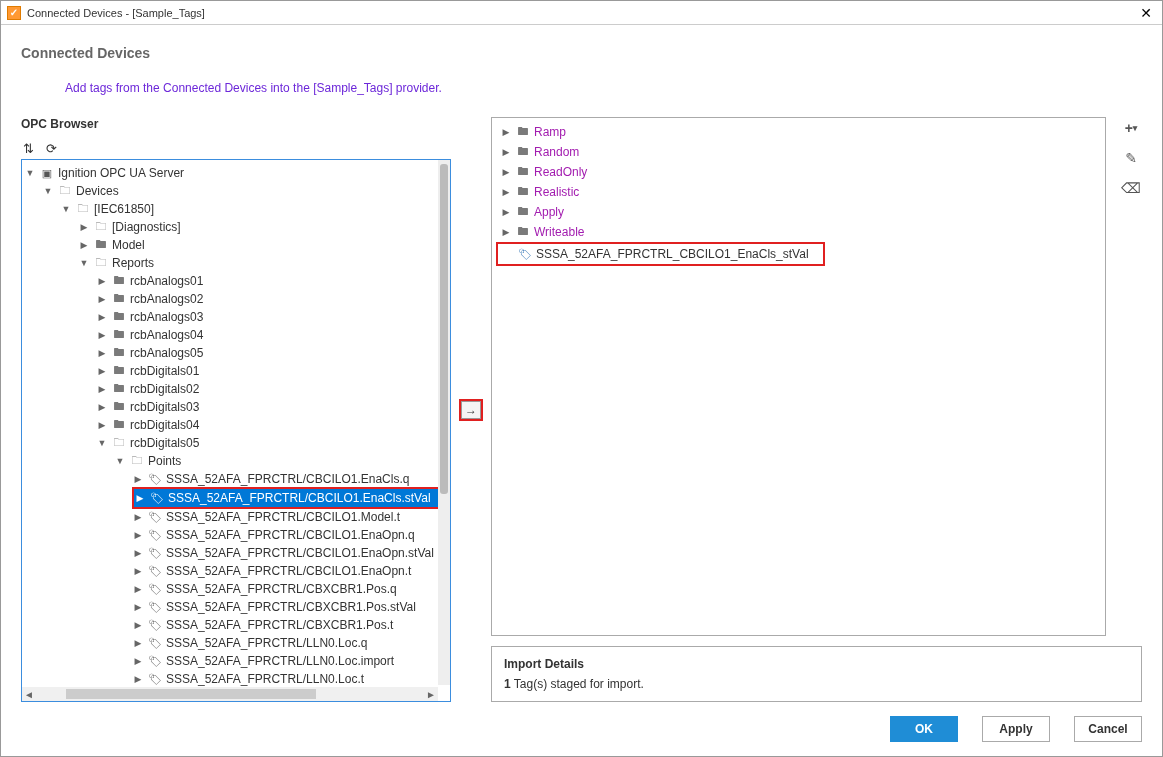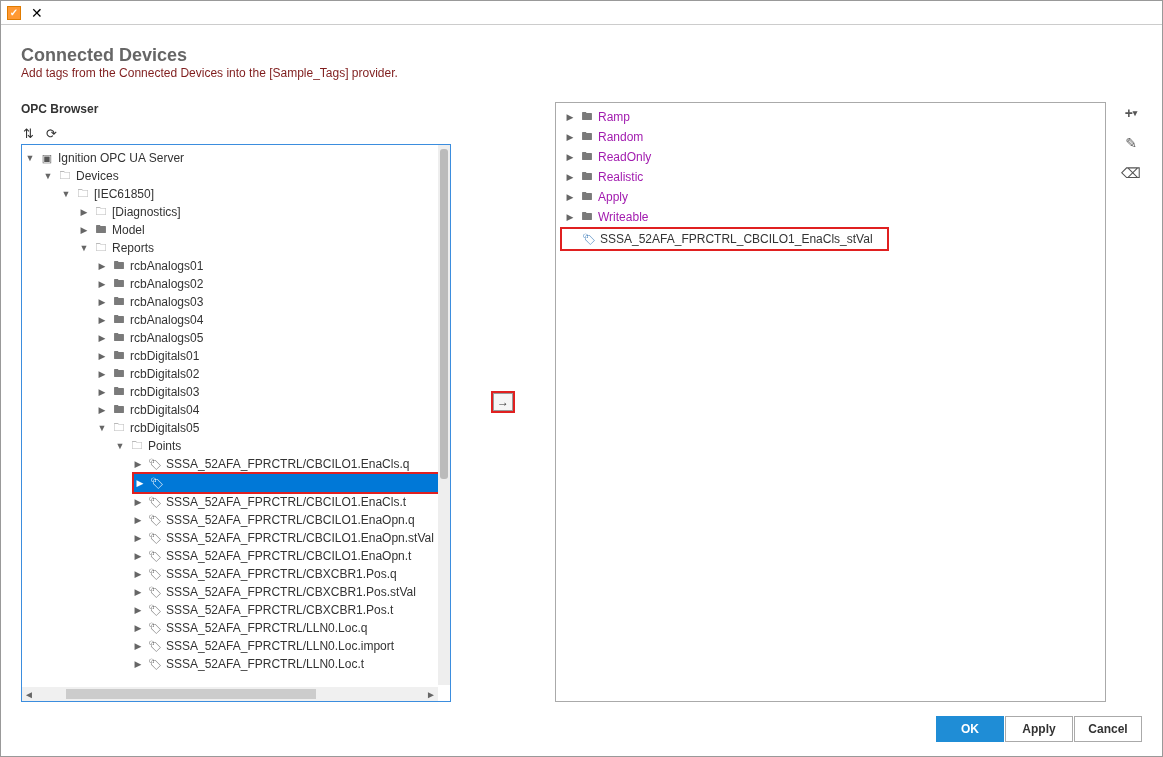--- a/index.html
+++ b/index.html
@@ -4,24 +4,24 @@
 <style>
 * { box-sizing: border-box; margin: 0; padding: 0; font-family: "Segoe UI", Arial, sans-serif; }
 body { background: #fff; width: 1163px; height: 757px; overflow: hidden; font-size: 12px; color: #333; }
 .window { width: 100%; height: 100%; border: 1px solid #999; display: flex; flex-direction: column; }
 .titlebar { height: 24px; display: flex; align-items: center; padding: 0 6px; border-bottom: 1px solid #ccc; }
 .app-icon { width: 14px; height: 14px; background: #ff9933; border: 1px solid #e07b00; margin-right: 6px; display:flex; align-items:center; justify-content:center; color:#fff; font-size:10px; font-weight:bold;}
 .title-text { flex: 1; font-size: 11px; color: #333; }
 .close-x { font-size: 14px; cursor: pointer; color:#000; padding:0 4px; }
 
 .header-area { padding: 20px 20px 10px 20px; }
-.header-title { font-size: 18px; color: #666; font-weight: 600; margin-bottom: 0; }
-.header-sub { font-size: 12px; color: #7f1d1d; }
-
-.main-row { display: flex; flex: 1; padding: 12px 20px 0 20px; min-height: 0; gap: 32px; }
+.header-title { font-size: 14px; color: #666; font-weight: 600; margin-bottom: 20px; }
+.header-sub { font-size: 12px; color: #6d28d9; margin-left: 44px; }
+
+.main-row { display: flex; flex: 1; padding: 12px 20px 0 20px; min-height: 0; }
 .left-col { width: 430px; display: flex; flex-direction: column; min-height:0; }
 .mid-col { width: 40px; display: flex; align-items: center; justify-content: center; }
 .right-col { flex: 1; display: flex; flex-direction: column; min-height:0; gap:10px; }
 .tools-col { width: 30px; display:flex; flex-direction:column; align-items:flex-end; padding-left:6px;}
 
 .panel-label { font-size: 12px; font-weight: bold; margin-bottom: 6px; color:#333; }
 .toolbar-small { height: 22px; display:flex; align-items:center; gap:12px; padding:2px 2px;}
 .toolbar-small span { color:#333; font-size:13px; cursor:pointer;}
 .tree-box { flex:1; border:1px solid #3b8dde; min-height:0; overflow:auto; background:#fff; position:relative; }
 .tree-box.plain { border-color:#aaa; }
@@ -42,38 +42,39 @@
 .node.selected .chev { color:#fff;}
 .sel-hilite { border:2px solid #e02020; margin:-1px 0; }
 .right-tree .node { height:20px;}
 .right-tree .label.muted { color:#a21caf;}
 .right-hilite { border:2px solid #e02020; display:inline-block; padding:0 4px; margin-left:-4px;}
 .mid-btn { width:24px; height:22px; border:2px solid #e02020; display:flex; align-items:center; justify-content:center; background:#f5f5f5; cursor:pointer; }
 .mid-btn-inner { border:1px solid #999; width:20px; height:18px; display:flex; align-items:center; justify-content:center; font-size:12px; color:#333;}
 .import-box { border:1px solid #aaa; padding:10px 12px; }
 .import-title { font-weight:bold; font-size:12px; margin-bottom:6px;}
 .import-line { font-size:12px;}
-.footer { padding: 14px 20px; display:flex; justify-content:flex-end; gap:1px; }
+.footer { padding: 14px 20px; display:flex; justify-content:flex-end; gap:24px; }
 .btn { min-width:68px; height:26px; border:1px solid #aaa; background:#fff; font-size:12px; color:#333; cursor:pointer; font-weight:bold;}
 .btn.primary { background:#1f8dd6; border-color:#1f8dd6; color:#fff; }
 .side-tool { display:flex; align-items:center; justify-content:center; width:22px; height:22px; font-size:14px; color:#555; cursor:pointer; margin-bottom:8px;}
 .side-tool.add { font-weight:bold; }
 .scroll-stub { position:absolute; right:0; top:0; bottom:16px; width:12px; background:#eee;}
 .scroll-stub .thumb{ position:absolute; top:4px; left:2px; right:2px; height:330px; background:#bbb; border-radius:3px;}
 .hscroll { position:absolute; bottom:0; left:0; right:12px; height:14px; background:#f0f0f0; display:flex; align-items:center;}
 .hscroll .arrow{ width:14px; text-align:center; font-size:10px; color:#666;}
 .hscroll .track{ flex:1; height:10px; position:relative;}
 .hscroll .thumb{ position:absolute; left:30px; width:250px; top:0; bottom:0; background:#ccc;}
 </style>
 </head>
 <body>
 
 <div class="window">
   <div class="titlebar">
     <div class="app-icon">✓</div>
+    <div class="title-text">Connected Devices - [Sample_Tags]</div>
     <div class="close-x">✕</div>
   </div>
 
   <div class="header-area">
     <div class="header-title">Connected Devices</div>
     <div class="header-sub">Add tags from the Connected Devices into the [Sample_Tags] provider.</div>
   </div>
 
   <div class="main-row">
 
@@ -210,28 +211,29 @@
                                           <span class="chev">▶</span>
                                           <span class="icon tag">🏷</span>
                                           <span class="label">SSSA_52AFA_FPRCTRL/CBCILO1.EnaCls.q</span>
                                         </div>
                                       </li>
                                       <li>
                                         <div class="sel-hilite">
                                           <div class="node selected">
                                             <span class="chev">▶</span>
                                             <span class="icon tag">🏷</span>
+                                            <span class="label">SSSA_52AFA_FPRCTRL/CBCILO1.EnaCls.stVal</span>
                                           </div>
                                         </div>
                                       </li>
                                       <li>
                                         <div class="node">
                                           <span class="chev">▶</span>
                                           <span class="icon tag">🏷</span>
-                                          <span class="label">SSSA_52AFA_FPRCTRL/CBCILO1.EnaCls.t</span>
+                                          <span class="label">SSSA_52AFA_FPRCTRL/CBCILO1.Model.t</span>
                                         </div>
                                       </li>
                                       <li>
                                         <div class="node">
                                           <span class="chev">▶</span>
                                           <span class="icon tag">🏷</span>
                                           <span class="label">SSSA_52AFA_FPRCTRL/CBCILO1.EnaOpn.q</span>
                                         </div>
                                       </li>
                                       <li>
@@ -386,20 +388,24 @@
               <span style="font-size:9px;">▾</span>
             </div>
           <div class="side-tool">
               <span>✎</span>
             </div>
           <div class="side-tool">
               <span>⌫</span>
             </div>
         </div>
       </div>
+      <div class="import-box">
+        <div class="import-title">Import Details</div>
+        <div class="import-line"><b>1</b><span> Tag(s) staged for import.</span></div>
+      </div>
     </div>
   </div>
 
   <div class="footer">
     <button class="btn primary">OK</button>
     <button class="btn">Apply</button>
     <button class="btn">Cancel</button>
   </div>
 </div>
 

